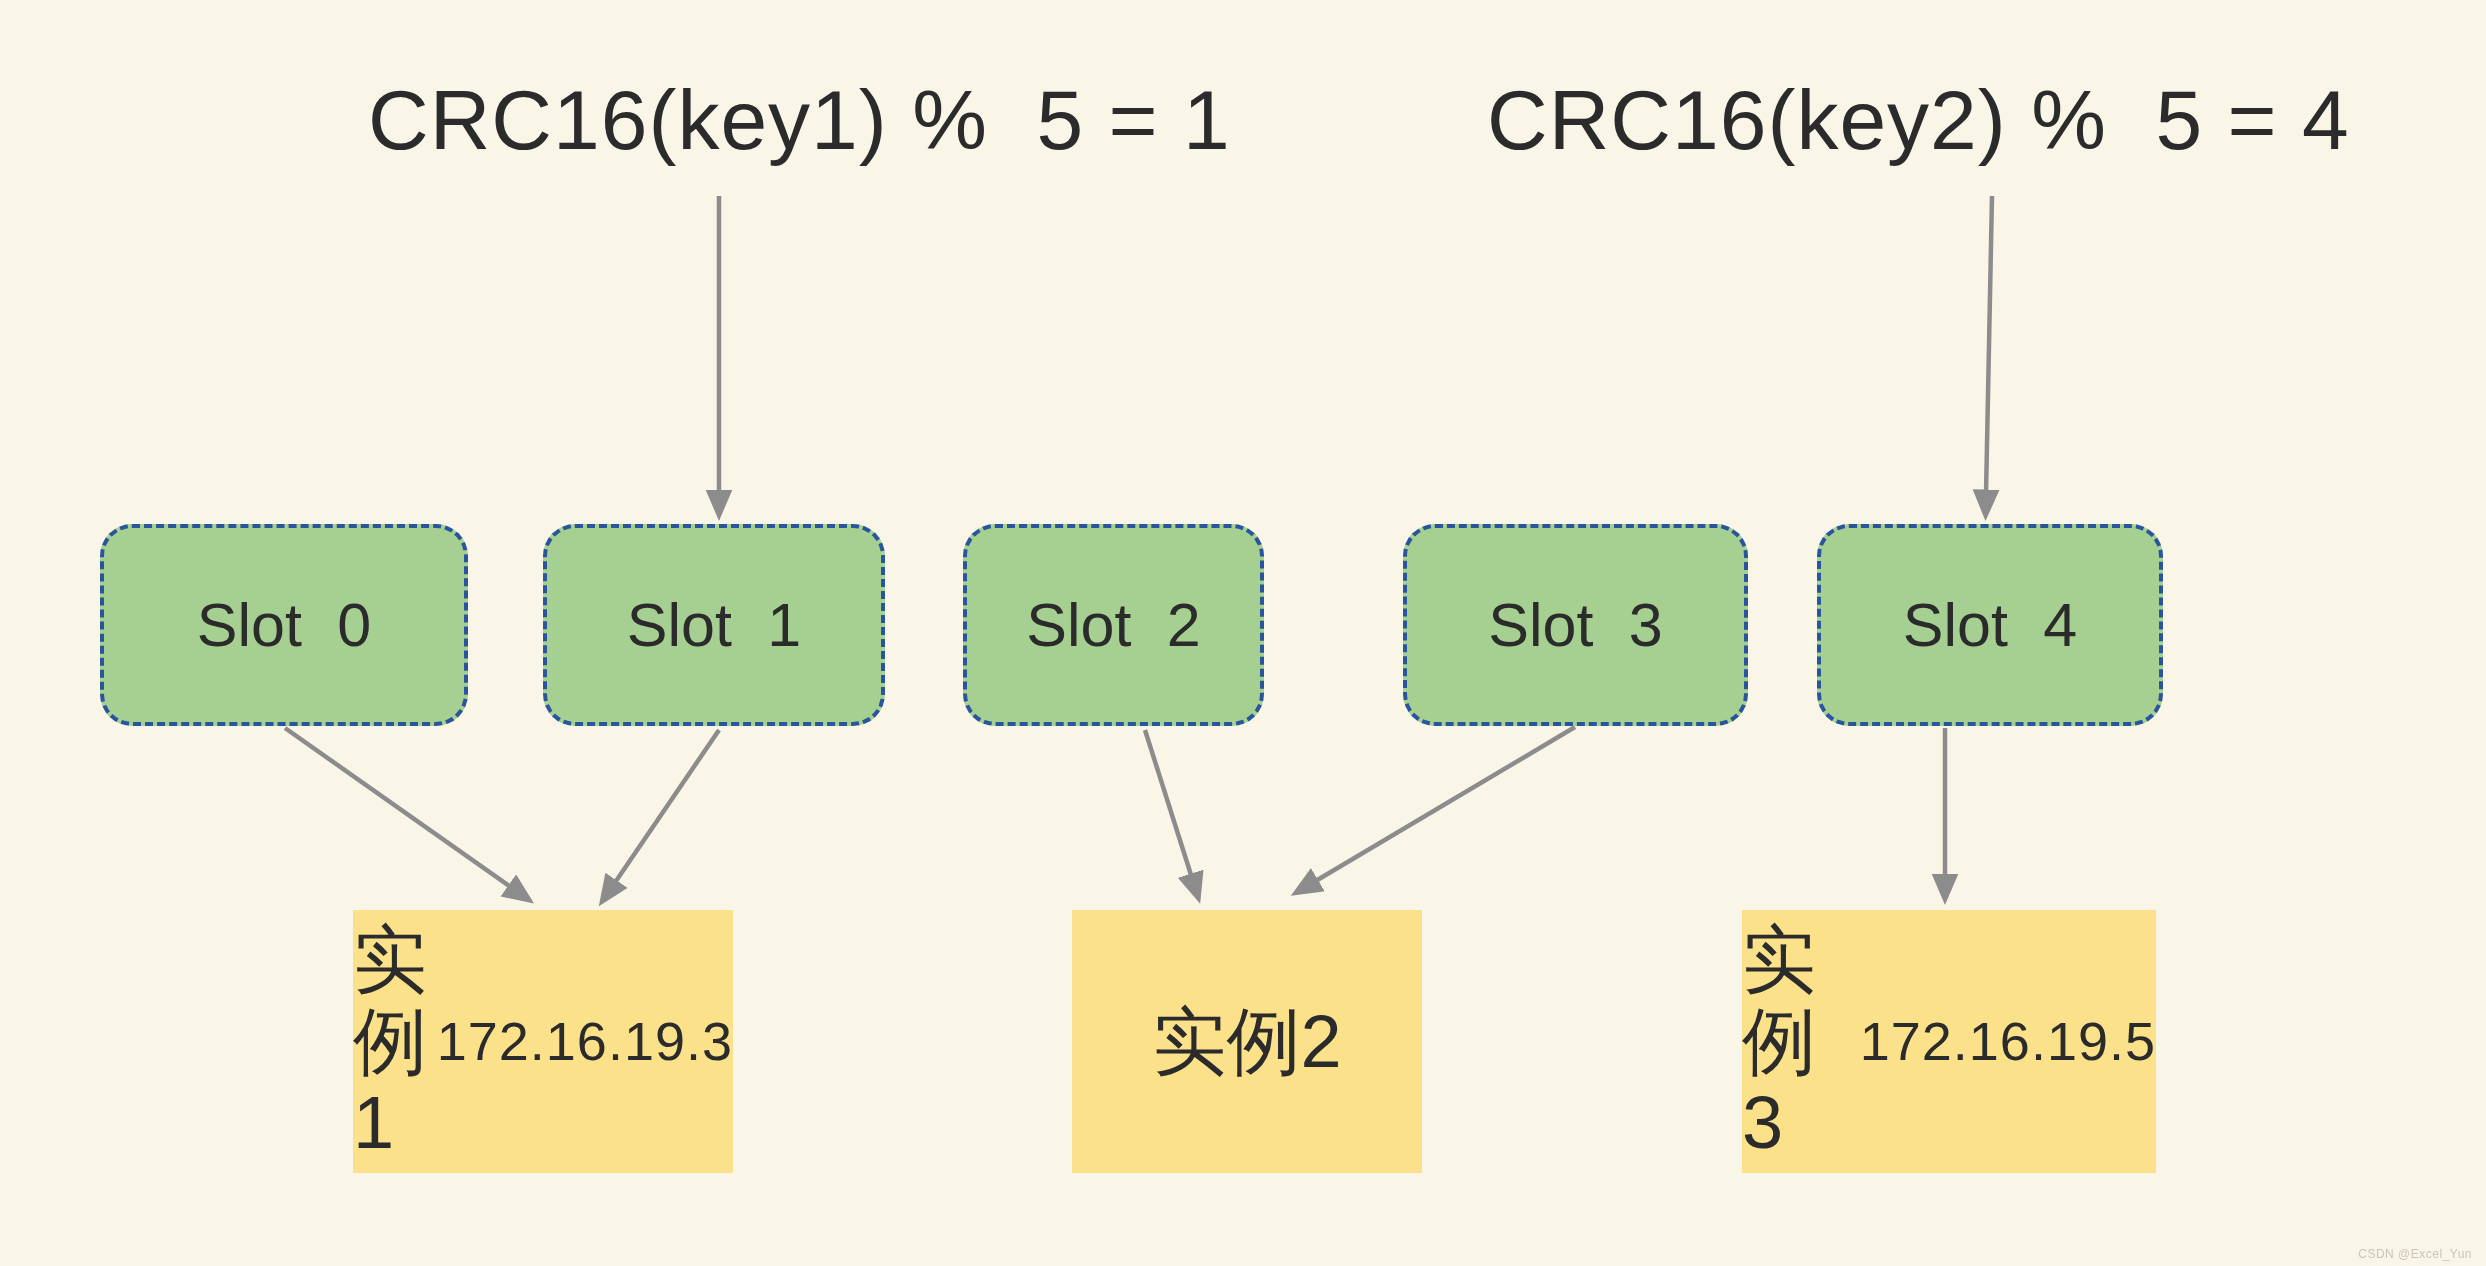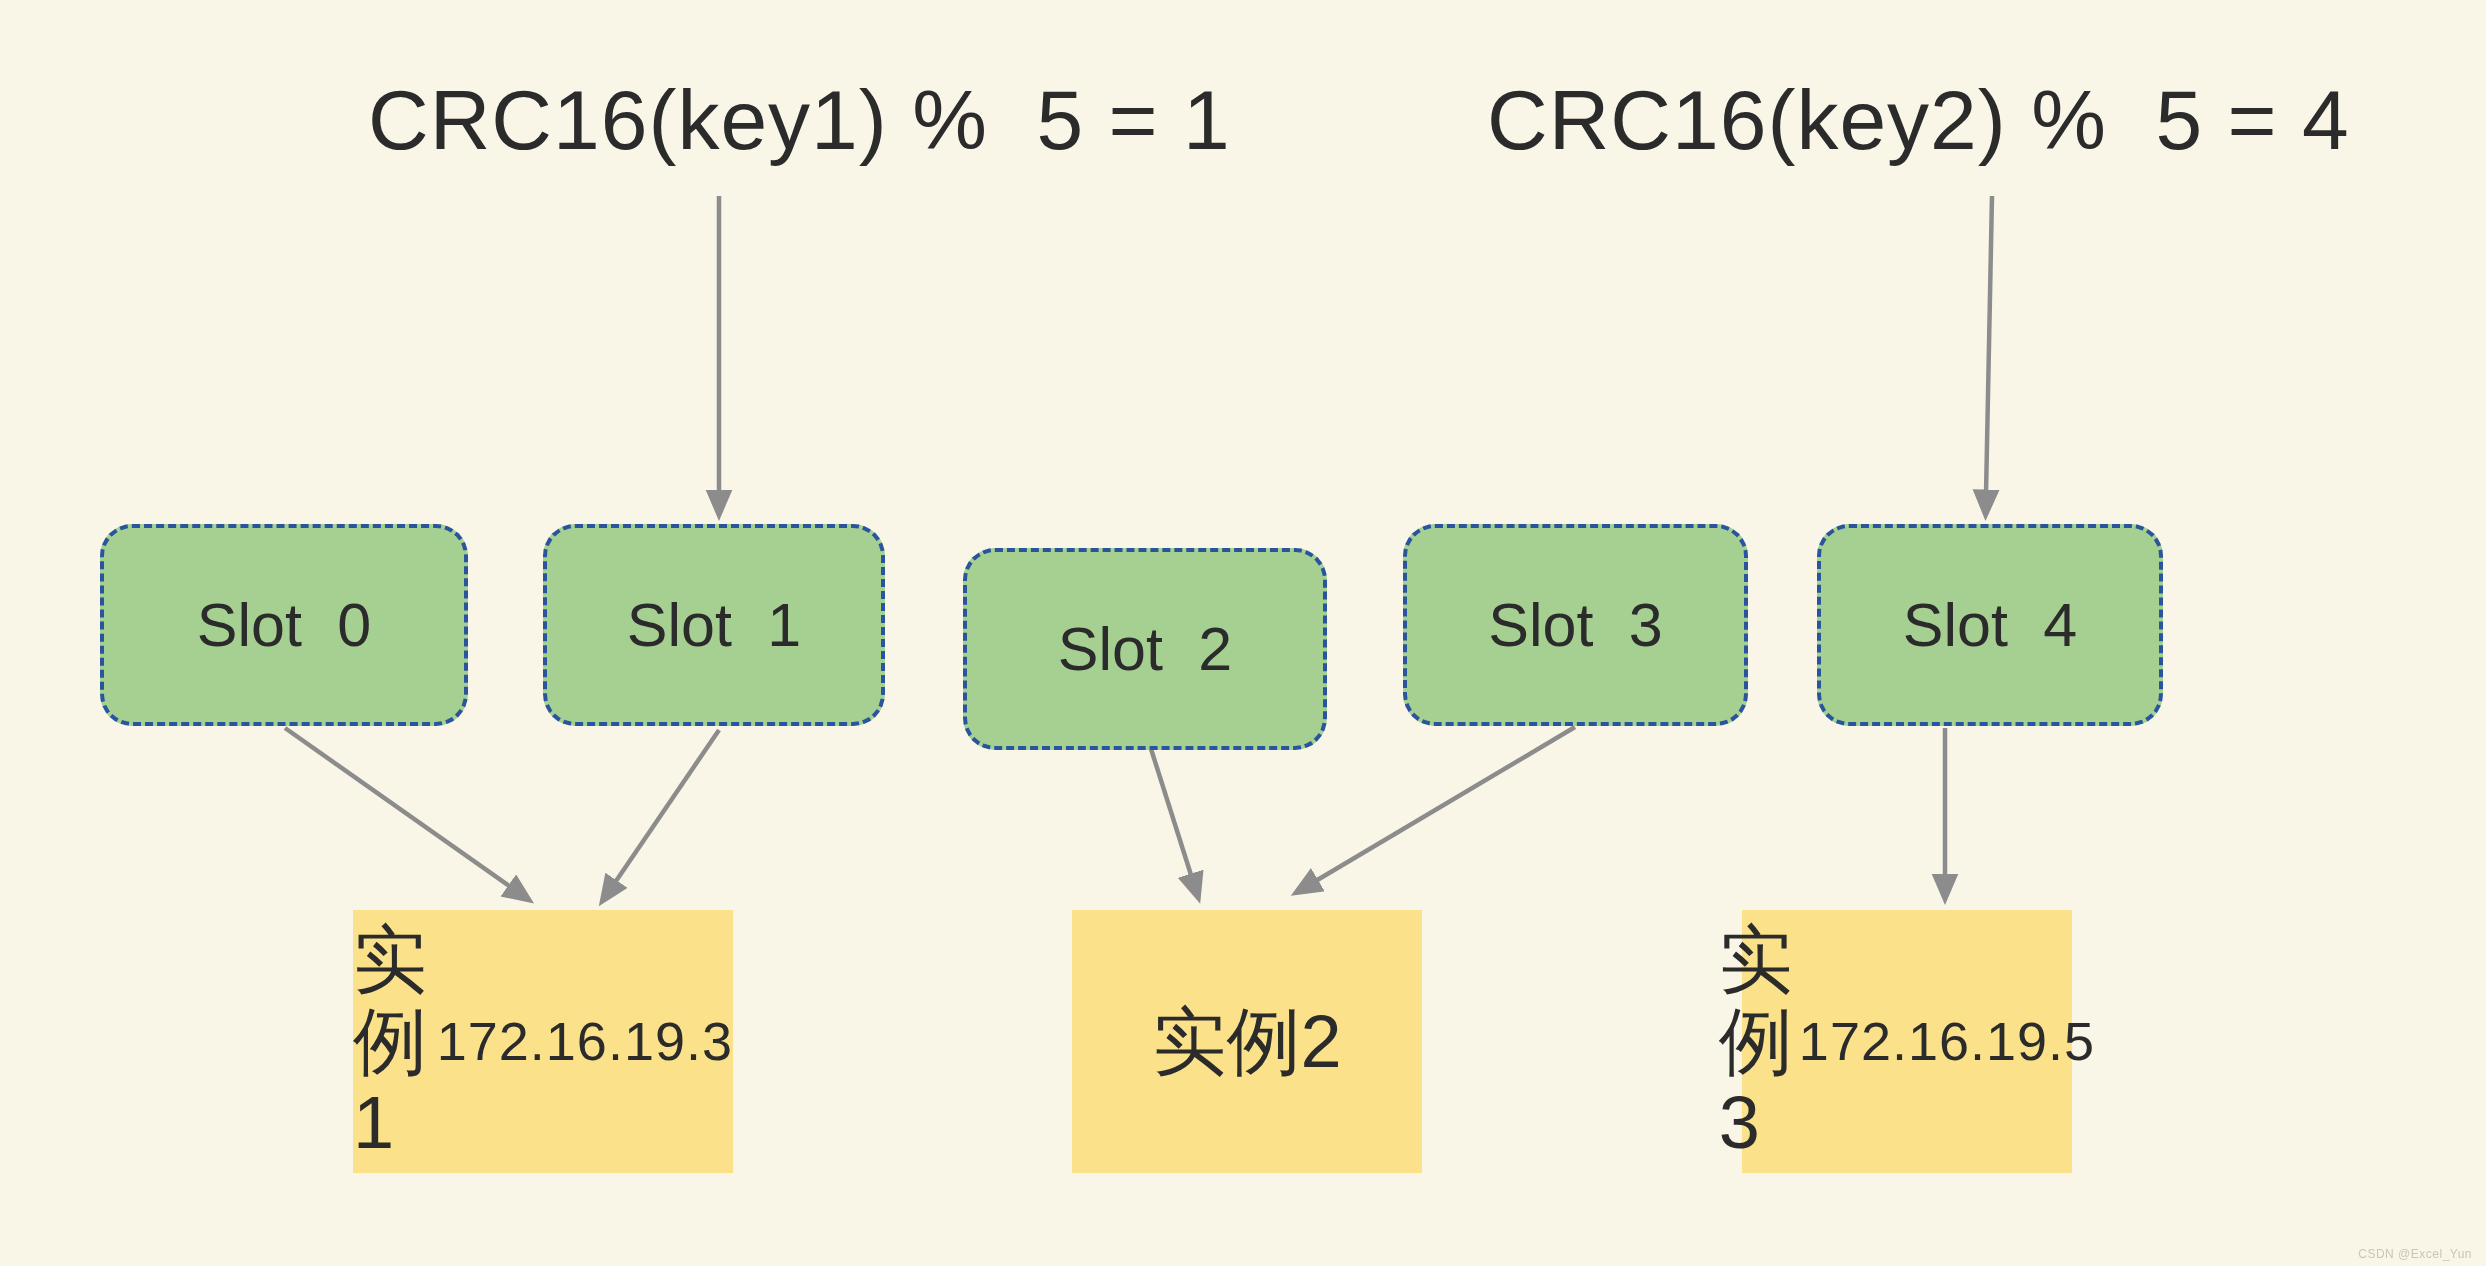--- a/index.html
+++ b/index.html
@@ -60,39 +60,39 @@
   }
   .slot-label {
     font-size: 61px;
     font-weight: 300;
     color: var(--text, #2b2b2b);
     word-spacing: 0.3em;
     white-space: pre;
   }
   .slot.s0 { left: 100px;  width: 368px; }
   .slot.s1 { left: 543px;  width: 342px; }
-  .slot.s2 { left: 963px;  width: 364px; margin-top: 24px; }
+  .slot.s2 { left: 963px;  width: 301px; }
   .slot.s3 { left: 1403px; width: 345px; }
   .slot.s4 { left: 1817px; width: 346px; }
 
   .instance {
     position: absolute;
     top: 910px;
     height: 263px;
     background: var(--instance_fill, #fae18a);
     box-sizing: border-box;
     display: flex;
     flex-direction: row;
     align-items: center;
     justify-content: center;
     gap: 6px;
   }
   .instance.i1 { left: 353px;  width: 380px; }
   .instance.i2 { left: 1072px; width: 350px; }
-  .instance.i3 { left: 1742px; width: 330px; }
+  .instance.i3 { left: 1742px; width: 414px; }
   .instance-name {
     font-size: 74px;
     font-weight: 300;
     color: var(--text, #2b2b2b);
     line-height: 1.1;
   }
   .instance-ip {
     font-size: 54px;
     font-weight: 300;
     color: var(--text, #2b2b2b);

